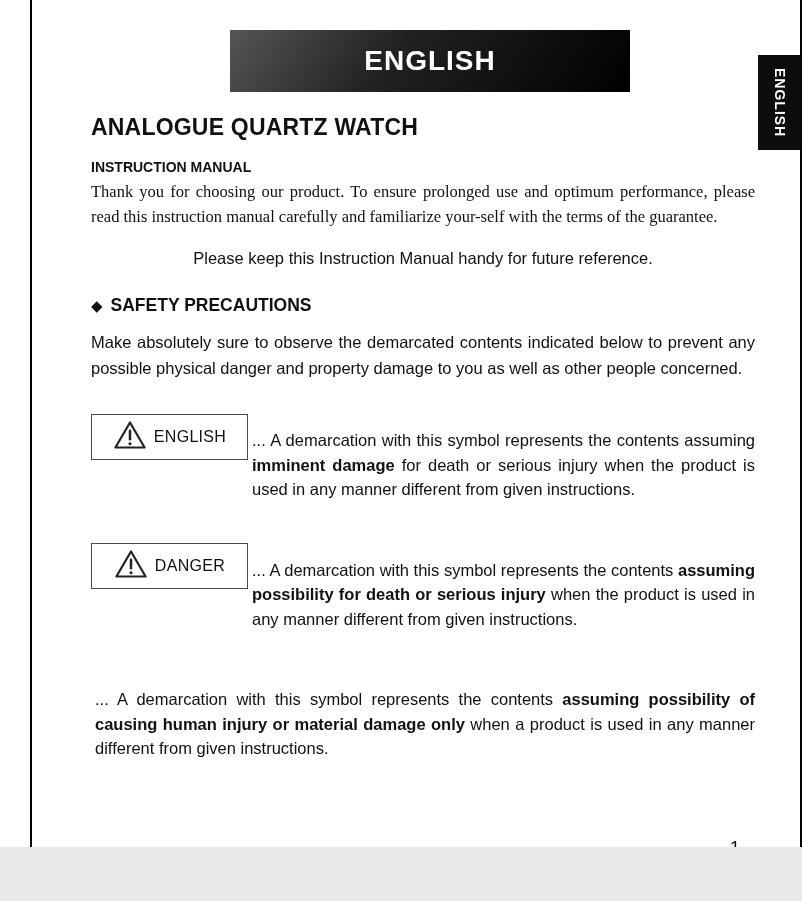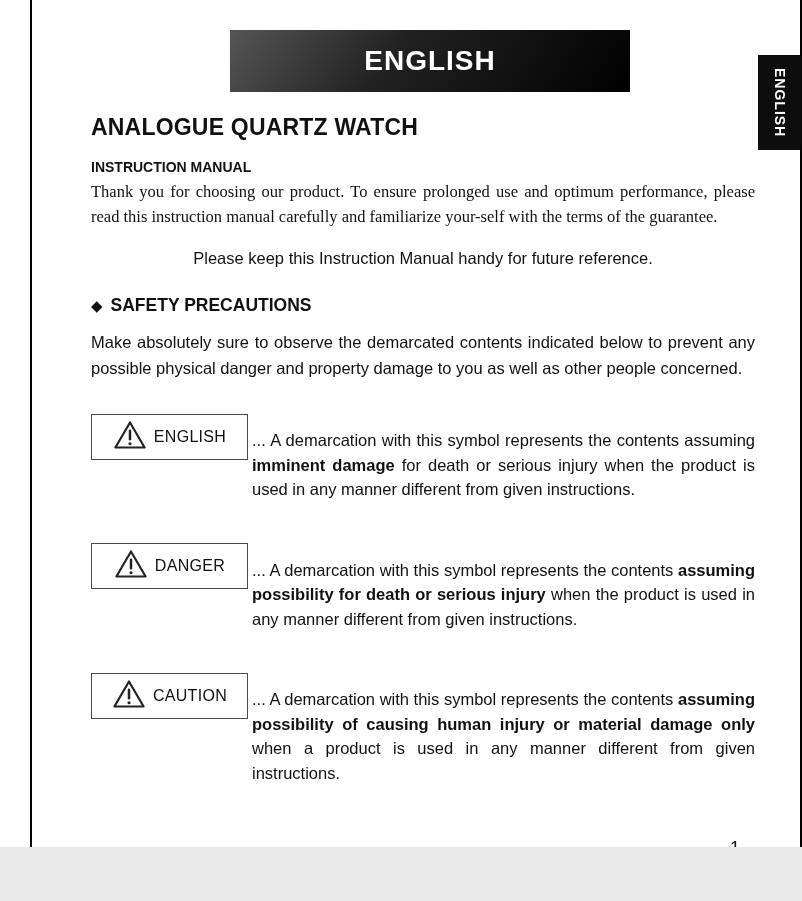--- a/index.html
+++ b/index.html
@@ -119,30 +119,20 @@
             <line x1="20" y1="13" x2="20" y2="23" stroke="#222" stroke-width="3" stroke-linecap="round"></line>
             <circle cx="20" cy="28.5" r="1.9" fill="#222"></circle>
           </svg>
         </span>
         <span class="warning-label">DANGER</span>
       </div>
       <p class="warning-text"><span>... A demarcation with this symbol represents the contents </span><b>assuming possibility for death or serious injury</b><span> when the product is used in any manner different from given instructions.</span></p>
     </div>
 
     <div class="warning-row">
-      <div class="warning-box">
-        <span>
-          <svg viewBox="0 0 40 36" width="34" height="30" aria-hidden="true">
-            <path d="M20 3 L37.5 33 H2.5 Z" fill="none" stroke="#222" stroke-width="2.6" stroke-linejoin="round"></path>
-            <line x1="20" y1="13" x2="20" y2="23" stroke="#222" stroke-width="3" stroke-linecap="round"></line>
-            <circle cx="20" cy="28.5" r="1.9" fill="#222"></circle>
-          </svg>
-        </span>
-        <span class="warning-label">CAUTION</span>
-      </div>
       <p class="warning-text"><span>... A demarcation with this symbol represents the contents </span><b>assuming possibility of causing human injury or material damage only</b><span> when a product is used in any manner different from given instructions.</span></p>
     </div>
 
   </div>
 
   <div class="page-number">1</div>
 
 </div>
 
 </body></html>

